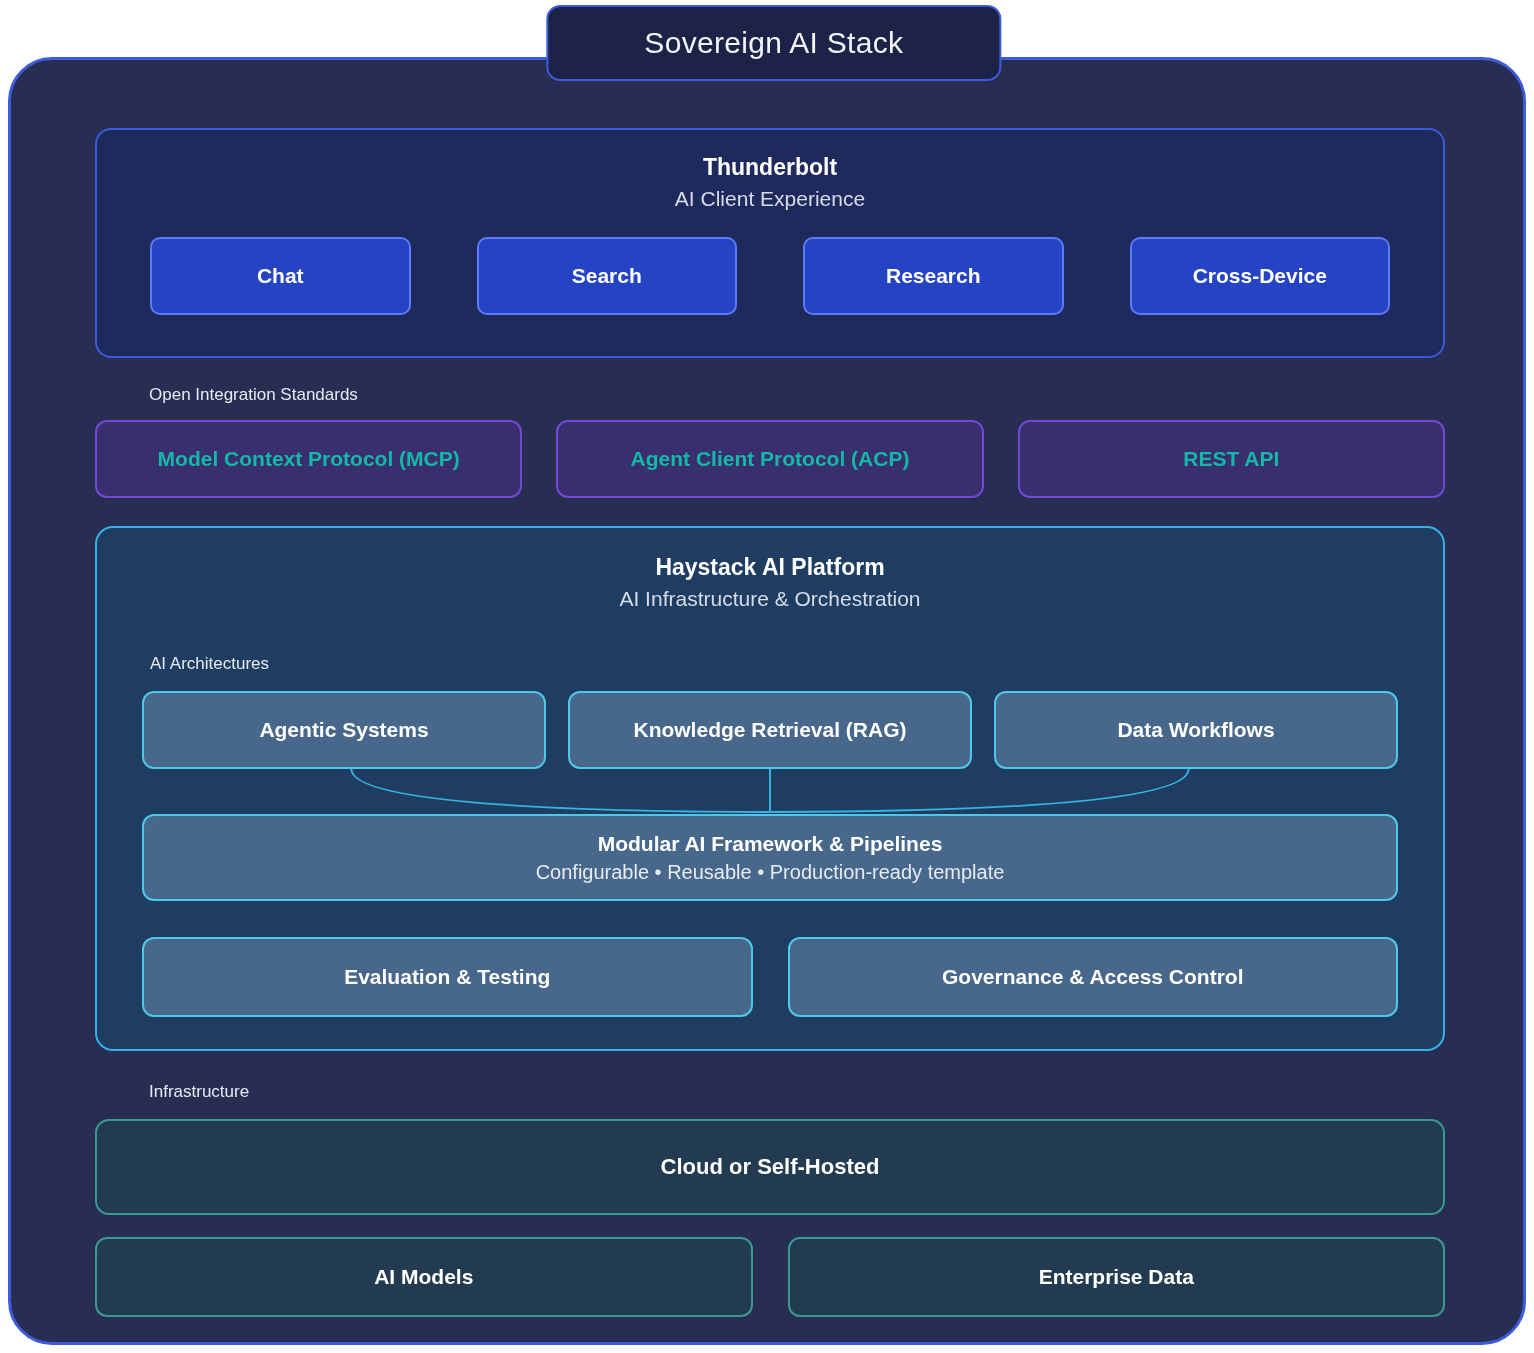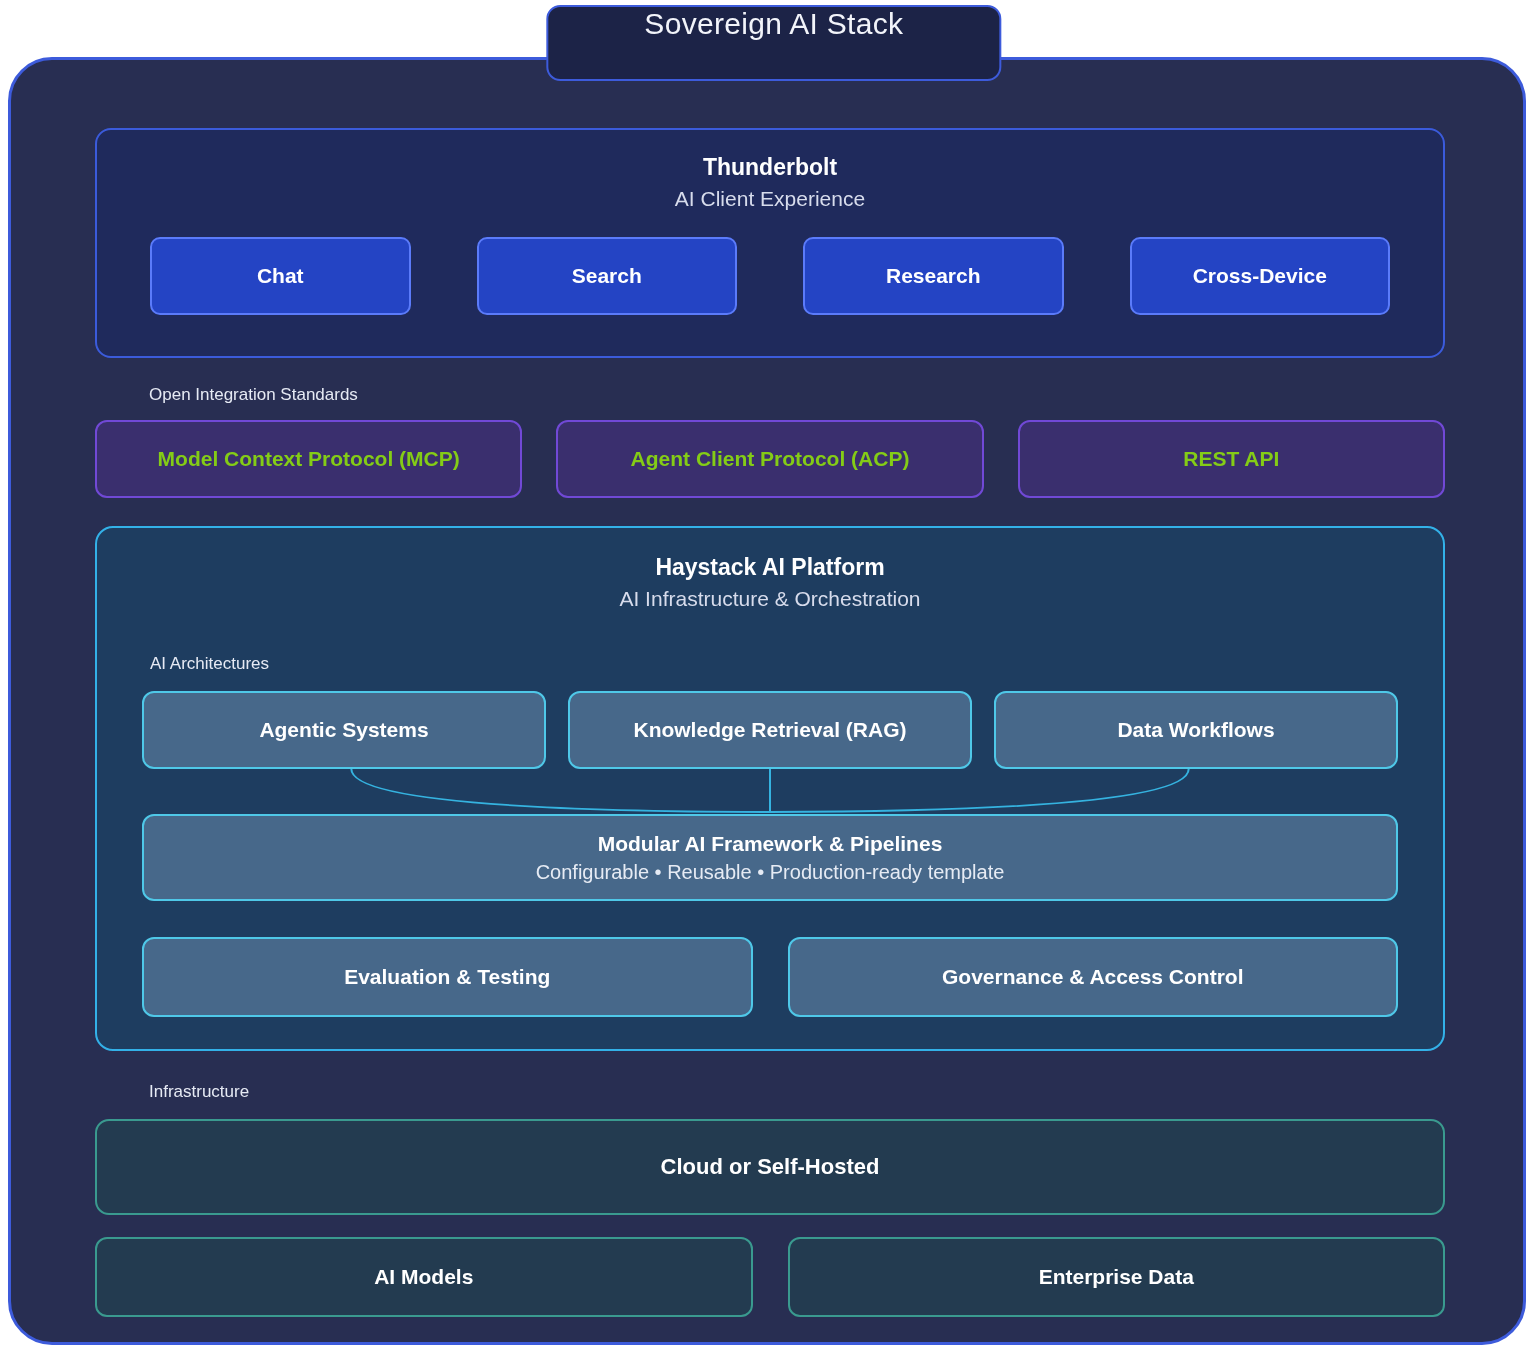--- a/index.html
+++ b/index.html
@@ -3,21 +3,21 @@
 <meta charset="utf-8">
 <style>
   html,body { margin:0; padding:0; background:#ffffff; font-family:"Liberation Sans", sans-serif; }
   .canvas { position:relative; width:1534px; height:1353px; background:#ffffff; overflow:hidden; }
 
   
   .title-badge {
     position:absolute; top:5px; left:50%; transform:translateX(-48.5%);
     width:455px; height:76px; box-sizing:border-box;
     background:#1c2347; border:2.5px solid #3d5bdb; border-radius:14px;
-    display:flex; align-items:flex-start; justify-content:center;
+    display:flex; align-items:center; justify-content:center;
     color:#f2f4fa; font-size:30px; letter-spacing:.3px; z-index:3;
   }
 
   
   .outer {
     position:absolute; top:57px; left:8px; width:1518px; height:1288px;
     box-sizing:border-box; background:#282e52; border:3px solid #3d5bdb;
     border-radius:44px; padding:68px 78px 0 84px;
   }
 
@@ -38,21 +38,21 @@
     color:#ffffff; font-weight:bold; font-size:21px;
   }
 
   .integration-label { margin:24px 0 12px 54px; }
 
   .purple-row { display:grid; grid-template-columns:1fr 1fr 1fr; gap:34px; }
   .purple-box {
     height:78px; box-sizing:border-box;
     background:#3a2f6e; border:2px solid #7149d6; border-radius:12px;
     display:flex; align-items:center; justify-content:center;
-    color:#84cc16; font-weight:bold; font-size:21px;
+    color:#14b8a6; font-weight:bold; font-size:21px;
   }
 
   
   .haystack {
     box-sizing:border-box; margin-top:28px; height:525px;
     background:#1e3d60; border:2px solid #33b1e8; border-radius:18px;
     padding:26px 45px 0; text-align:center;
   }
   .arch-label { margin:40px 0 14px 8px; text-align:left; }
   .arch-row { display:grid; grid-template-columns:1fr 1fr 1fr; gap:22px; }

